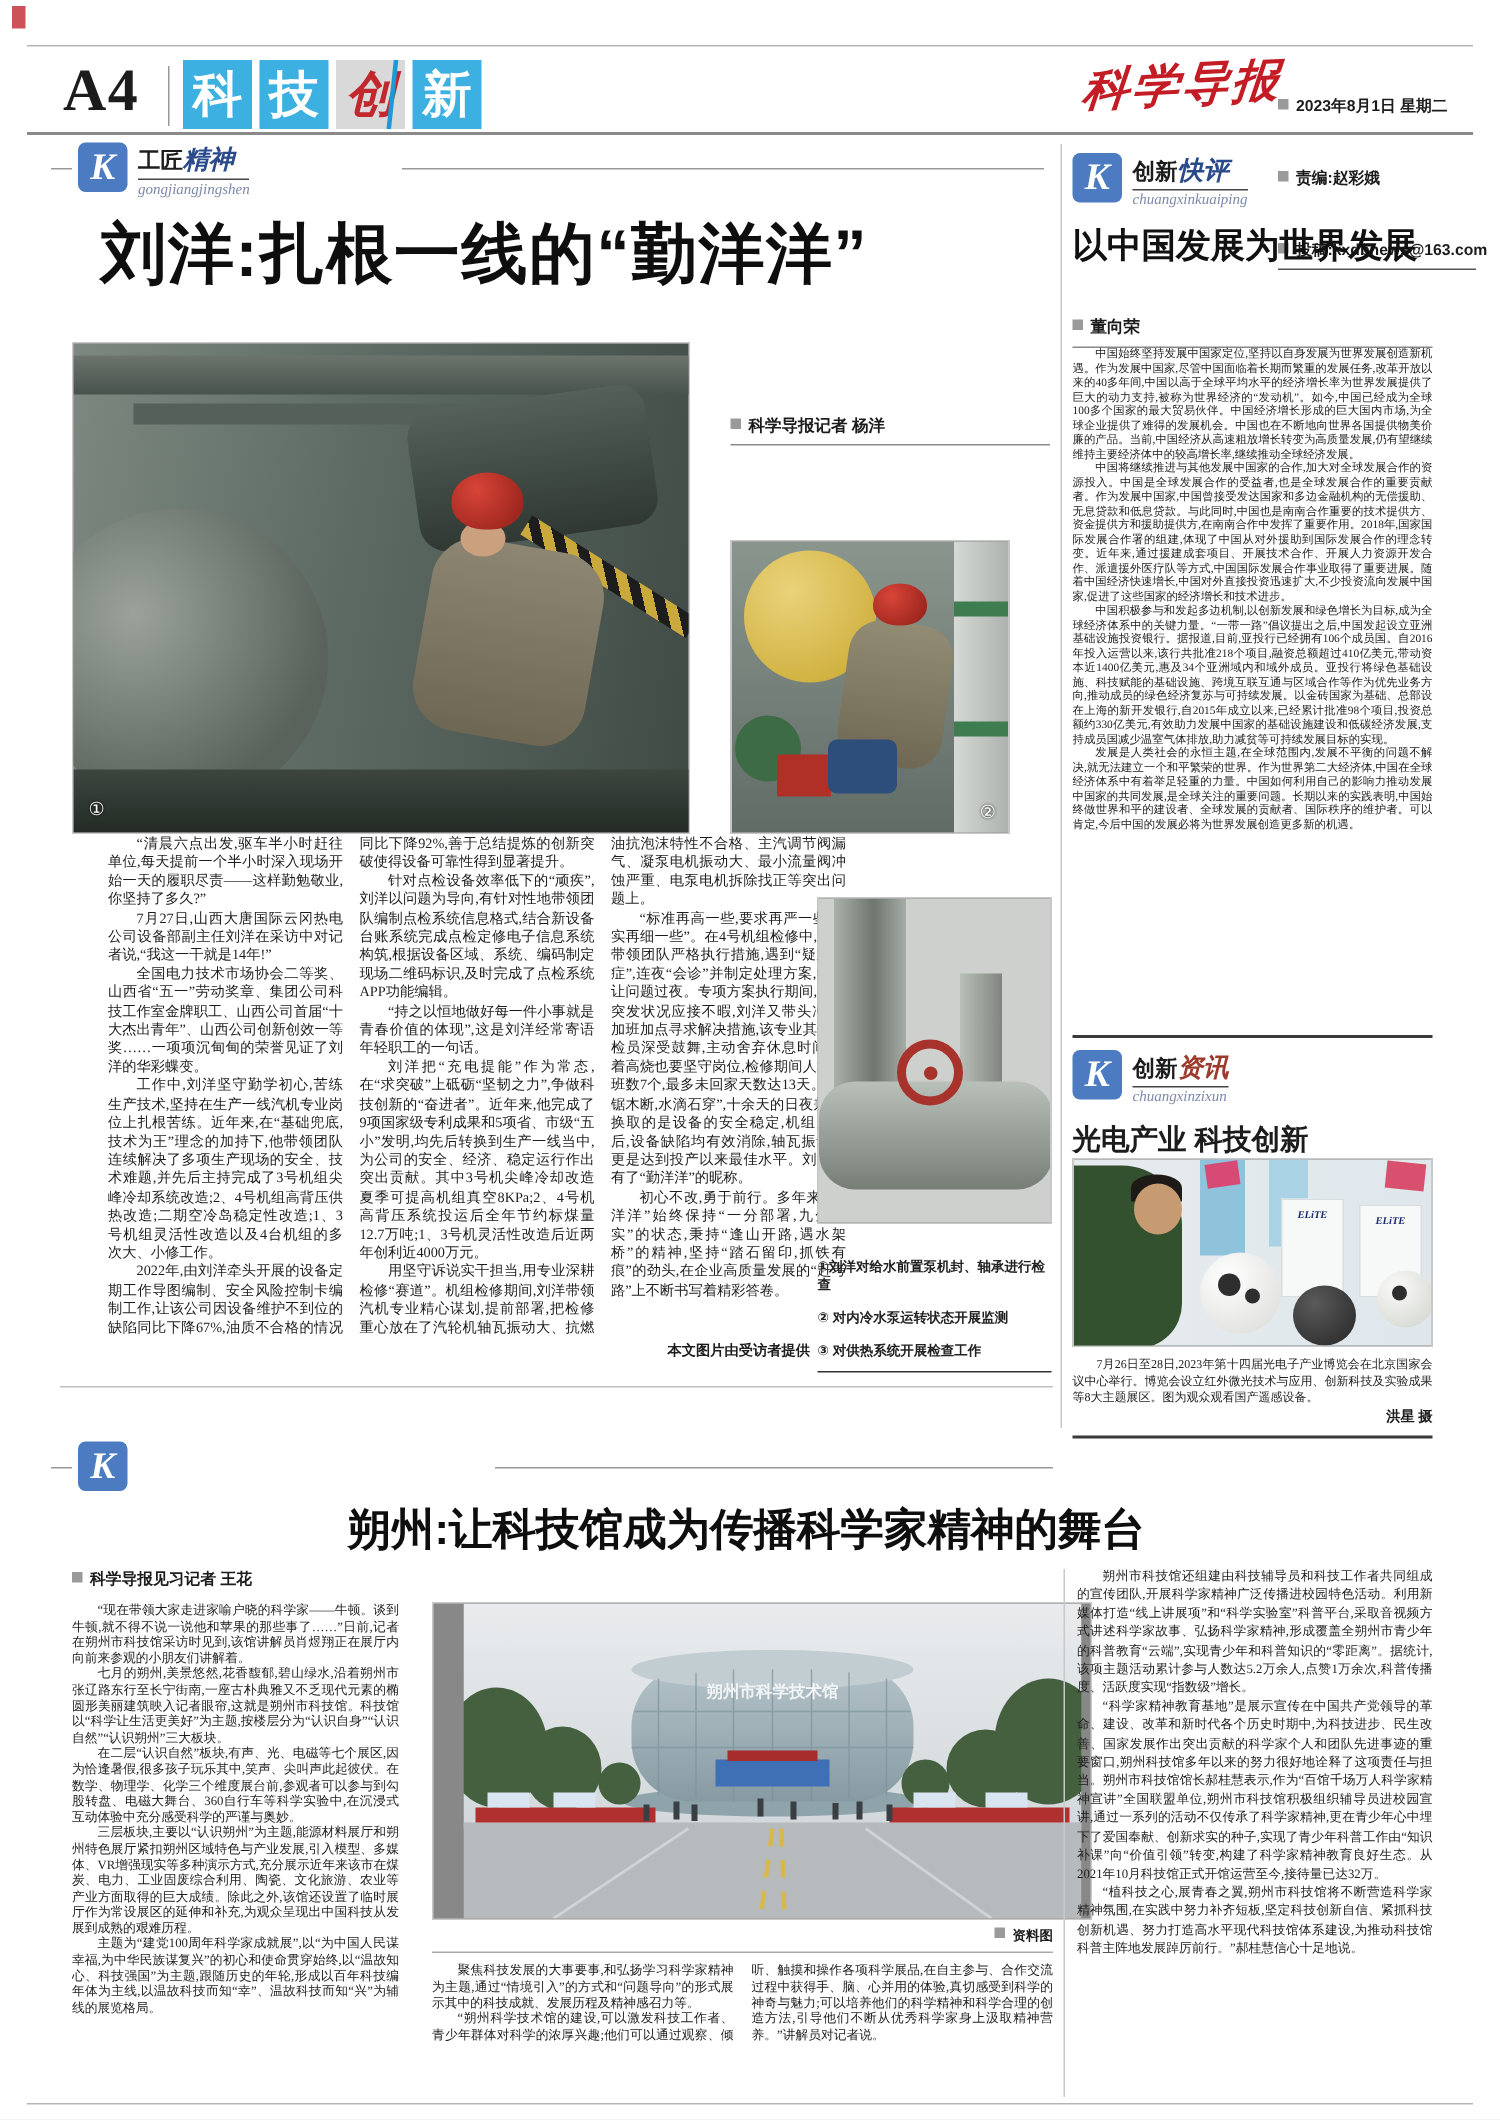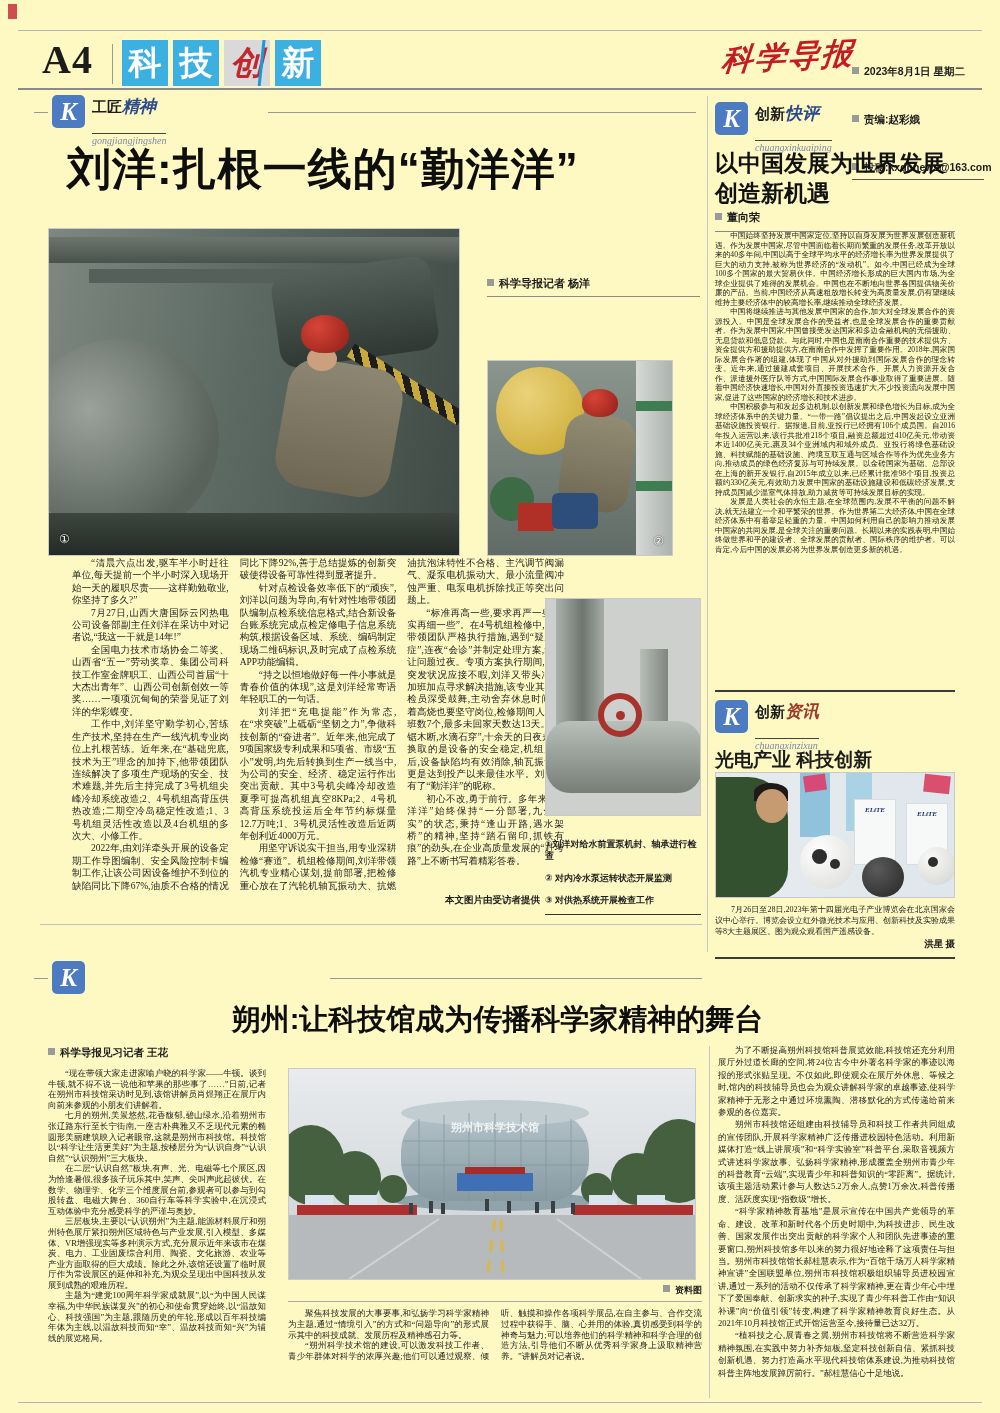--- a/index.html
+++ b/index.html
@@ -1,16 +1,16 @@
 <!DOCTYPE html>
 <html><head>
 <meta charset="utf-8">
 <style>
   html,body{margin:0;padding:0;background:#e9e9e9;}
-  .page{position:relative;width:1000px;height:1413px;background:#fef9c3;margin:0 auto;overflow:hidden;
+  .page{position:relative;width:1000px;height:1413px;background:#ffffff;margin:0 auto;overflow:hidden;
         font-family:"Liberation Serif","DejaVu Serif",serif;color:#1c1c1c;}
   .abs{position:absolute;}
   .rule{position:absolute;background:#b5b5b5;}
   .sans{font-family:"Liberation Sans","DejaVu Sans",sans-serif;}
   .sq{display:inline-block;width:7px;height:7px;background:#9a9a9a;margin-right:5px;vertical-align:1px;}
 
   
   .fold-mark{left:8px;top:4px;width:9px;height:15px;background:#c4333b;opacity:.85;}
   .pageno{left:42px;top:36px;font-size:40px;font-weight:700;letter-spacing:1px;}
   .hdr-div{left:112px;top:44px;width:1px;height:40px;background:#999;}
@@ -23,21 +23,21 @@
             transform:skewX(-8deg) rotate(-3deg);letter-spacing:2px;}
   .pubinfo{left:852px;top:32px;width:132px;font-size:10.5px;font-weight:700;line-height:18px;}
   .pubinfo .row{white-space:nowrap;margin-top:30px;}
   .pubinfo .row.last{border-bottom:1.5px solid #555;padding-bottom:3px;}
 
   
   .kbox{width:33px;height:33px;background:#4c7bc2;border-radius:5px;color:#fff;font-weight:700;
         font-style:italic;font-size:25px;display:flex;align-items:center;justify-content:center;flex:none;}
   .badge{display:flex;align-items:flex-start;gap:7px;}
   .badge .txt{display:flex;flex-direction:column;}
-  .badge .t1{border-bottom:1px solid #444;padding-bottom:15px;white-space:nowrap;}
+  .badge .t1{border-bottom:1px solid #444;padding-bottom:1px;white-space:nowrap;}
   .badge .black{font-weight:700;font-size:15px;font-family:"Liberation Sans","DejaVu Sans",sans-serif;}
   .badge .script{font-weight:700;font-style:italic;font-size:17px;color:#2b4a8b;}
   .badge .script.red{color:#9c3a2c;}
   .badge .num{font-size:17px;font-weight:400;color:#111;}
   .badge .pinyin{font-style:italic;font-size:10px;color:#7d89aa;margin-top:1px;}
 
   
   .craft-line-l{left:34px;top:112px;width:14px;height:1px;background:#999;}
   .craft-badge{left:52px;top:95px;}
   .craft-line-r{left:268px;top:112px;width:428px;height:1px;background:#999;}
@@ -73,21 +73,21 @@
 
   
   .sz-line-l{left:34px;top:978px;width:14px;height:1px;background:#999;}
   .sz-badge{left:52px;top:961px;}
   .sz-line-r{left:330px;top:978px;width:372px;height:1px;background:#999;}
   .sz-headline{left:40px;top:1000px;width:915px;text-align:center;font-size:29px;font-weight:700;color:#0e0e0e;}
   .sz-byline{left:48px;top:1046px;}
   .sz{font-size:8.5px;text-align:justify;}
   .sz-col1{left:48px;top:1068px;width:218px;height:336px;overflow:hidden;line-height:10.6px;}
   .sz-middle{left:288px;top:1068px;width:414px;}
-  .photo5{position:relative;width:408px;height:212px;}
+  .photo5{position:relative;width:440px;height:212px;padding-left:20px;}
   .sz-photocap{text-align:right;font-size:9px;font-weight:700;margin-top:4px;border-bottom:1px solid #aaa;padding-bottom:4px;}
   .sz-midcols{margin-top:6px;height:100px;overflow:hidden;column-count:2;column-gap:12px;line-height:10.8px;}
   .vrule2{left:709px;top:1046px;width:1px;height:352px;background:#c8c8c8;}
   .sz-col4{left:718px;top:1044px;width:237px;height:356px;overflow:hidden;line-height:12.4px;}
   .bottom-rule{left:18px;top:1402px;width:964px;height:1px;background:#b5b5b5;}
 
   
   .ph{position:absolute;}
   .marker{position:absolute;color:#fff;font-size:12px;text-shadow:0 0 2px #000;}
   
@@ -250,21 +250,20 @@
 
   <div class="abs badge qr-badge">
     <div class="kbox">K</div>
     <div class="txt">
       <div class="t1"><span class="black">创新</span><span class="script">快评</span></div>
       <div class="pinyin">chuangxinkuaiping</div>
     </div>
   </div>
 
   <div class="abs qr-title sans" style="top:148px;">以中国发展为世界发展</div>
-  <div class="abs qr-title sans" style="top:178px;">创造新机遇</div>
 
   <div class="abs qr-author sans">
     <span class="sq"></span><span>董向荣</span>
   </div>
 
   <div class="abs qr-body">
     <p>中国始终坚持发展中国家定位,坚持以自身发展为世界发展创造新机遇。作为发展中国家,尽管中国面临着长期而繁重的发展任务,改革开放以来的40多年间,中国以高于全球平均水平的经济增长率为世界发展提供了巨大的动力支持,被称为世界经济的“发动机”。如今,中国已经成为全球100多个国家的最大贸易伙伴。中国经济增长形成的巨大国内市场,为全球企业提供了难得的发展机会。中国也在不断地向世界各国提供物美价廉的产品。当前,中国经济从高速粗放增长转变为高质量发展,仍有望继续维持主要经济体中的较高增长率,继续推动全球经济发展。</p>
     <p>中国将继续推进与其他发展中国家的合作,加大对全球发展合作的资源投入。中国是全球发展合作的受益者,也是全球发展合作的重要贡献者。作为发展中国家,中国曾接受发达国家和多边金融机构的无偿援助、无息贷款和低息贷款。与此同时,中国也是南南合作重要的技术提供方、资金提供方和援助提供方,在南南合作中发挥了重要作用。2018年,国家国际发展合作署的组建,体现了中国从对外援助到国际发展合作的理念转变。近年来,通过援建成套项目、开展技术合作、开展人力资源开发合作、派遣援外医疗队等方式,中国国际发展合作事业取得了重要进展。随着中国经济快速增长,中国对外直接投资迅速扩大,不少投资流向发展中国家,促进了这些国家的经济增长和技术进步。</p>
     <p>中国积极参与和发起多边机制,以创新发展和绿色增长为目标,成为全球经济体系中的关键力量。“一带一路”倡议提出之后,中国发起设立亚洲基础设施投资银行。据报道,目前,亚投行已经拥有106个成员国。自2016年投入运营以来,该行共批准218个项目,融资总额超过410亿美元,带动资本近1400亿美元,惠及34个亚洲域内和域外成员。亚投行将绿色基础设施、科技赋能的基础设施、跨境互联互通与区域合作等作为优先业务方向,推动成员的绿色经济复苏与可持续发展。以金砖国家为基础、总部设在上海的新开发银行,自2015年成立以来,已经累计批准98个项目,投资总额约330亿美元,有效助力发展中国家的基础设施建设和低碳经济发展,支持成员国减少温室气体排放,助力减贫等可持续发展目标的实现。</p>
     <p>发展是人类社会的永恒主题,在全球范围内,发展不平衡的问题不解决,就无法建立一个和平繁荣的世界。作为世界第二大经济体,中国在全球经济体系中有着举足轻重的力量。中国如何利用自己的影响力推动发展中国家的共同发展,是全球关注的重要问题。长期以来的实践表明,中国始终做世界和平的建设者、全球发展的贡献者、国际秩序的维护者。可以肯定,今后中国的发展必将为世界发展创造更多新的机遇。</p>
@@ -397,20 +396,19 @@
     </div>
     <div class="sz sz-midcols">
       <p>聚焦科技发展的大事要事,和弘扬学习科学家精神为主题,通过“情境引入”的方式和“问题导向”的形式展示其中的科技成就、发展历程及精神感召力等。</p>
       <p>“朔州科学技术馆的建设,可以激发科技工作者、青少年群体对科学的浓厚兴趣;他们可以通过观察、倾听、触摸和操作各项科学展品,在自主参与、合作交流过程中获得手、脑、心并用的体验,真切感受到科学的神奇与魅力;可以培养他们的科学精神和科学合理的创造方法,引导他们不断从优秀科学家身上汲取精神营养。”讲解员对记者说。</p>
     </div>
   </div>
 
   <div class="abs vrule2"></div>
 
   <div class="abs sz sz-col4">
-    <p>为了不断提高朔州科技馆科普展览效能,科技馆还充分利用展厅外过道长廊的空间,将24位古今中外著名科学家的事迹以海报的形式张贴呈现。不仅如此,即使观众在展厅外休息、等候之时,馆内的科技辅导员也会为观众讲解科学家的卓越事迹,使科学家精神于无形之中通过环境熏陶、潜移默化的方式传递给前来参观的各位嘉宾。</p>
     <p>朔州市科技馆还组建由科技辅导员和科技工作者共同组成的宣传团队,开展科学家精神广泛传播进校园特色活动。利用新媒体打造“线上讲展项”和“科学实验室”科普平台,采取音视频方式讲述科学家故事、弘扬科学家精神,形成覆盖全朔州市青少年的科普教育“云端”,实现青少年和科普知识的“零距离”。据统计,该项主题活动累计参与人数达5.2万余人,点赞1万余次,科普传播度、活跃度实现“指数级”增长。</p>
     <p>“科学家精神教育基地”是展示宣传在中国共产党领导的革命、建设、改革和新时代各个历史时期中,为科技进步、民生改善、国家发展作出突出贡献的科学家个人和团队先进事迹的重要窗口,朔州科技馆多年以来的努力很好地诠释了这项责任与担当。朔州市科技馆馆长郝桂慧表示,作为“百馆千场万人科学家精神宣讲”全国联盟单位,朔州市科技馆积极组织辅导员进校园宣讲,通过一系列的活动不仅传承了科学家精神,更在青少年心中埋下了爱国奉献、创新求实的种子,实现了青少年科普工作由“知识补课”向“价值引领”转变,构建了科学家精神教育良好生态。从2021年10月科技馆正式开馆运营至今,接待量已达32万。</p>
     <p>“植科技之心,展青春之翼,朔州市科技馆将不断营造科学家精神氛围,在实践中努力补齐短板,坚定科技创新自信、紧抓科技创新机遇、努力打造高水平现代科技馆体系建设,为推动科技馆科普主阵地发展踔厉前行。”郝桂慧信心十足地说。</p>
   </div>
 
   <div class="abs bottom-rule"></div>
 </div>
 
 </body></html>

